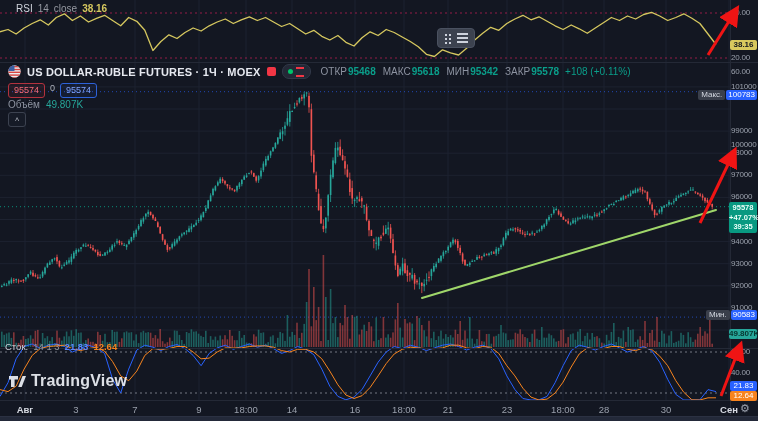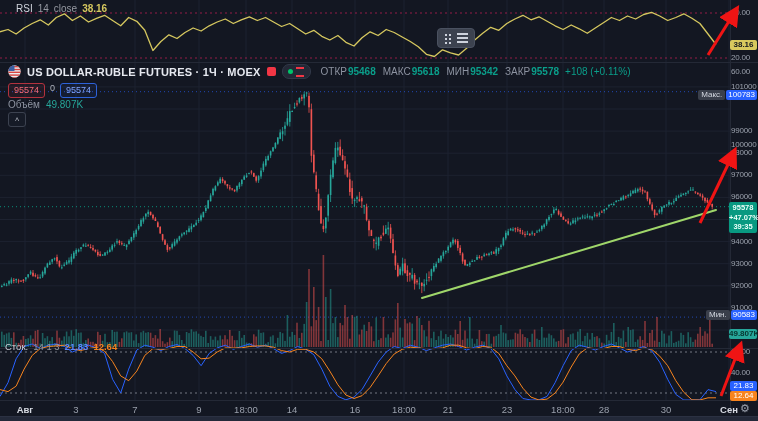--- a/index.html
+++ b/index.html
@@ -1068,20 +1068,27 @@
   </div>
   <div class="ov collapse">˄</div>
 
   <div class="ov stoch-legend">
     <span class="nm">Сток.</span>
     <span>14 1 3</span>
     <span class="k">21.83</span>
     <span class="d">12.64</span>
   </div>
 
+  <div class="ov watermark">
+    <svg width="18" height="15" viewBox="0 0 18 15">
+      <path d="M1 2h9v3.4H6.6V13H3V5.4H1z" fill="#eef1f6"></path>
+      <path d="M10.2 13 14.5 2H18l-4.3 11z" fill="#eef1f6"></path>
+    </svg>
+    <span class="wm-text">TradingView</span>
+  </div>
 
   <div class="badge yellow">38.16</div>
   <div class="rub-chip">
     <span>RUB</span>
     <span class="chev">˅</span>
   </div>
   <div class="hl-row" style="right:1px;top:90px">
     <span class="hl-prefix">Макс.</span>
     <span class="hl-num">100783</span>
   </div>

